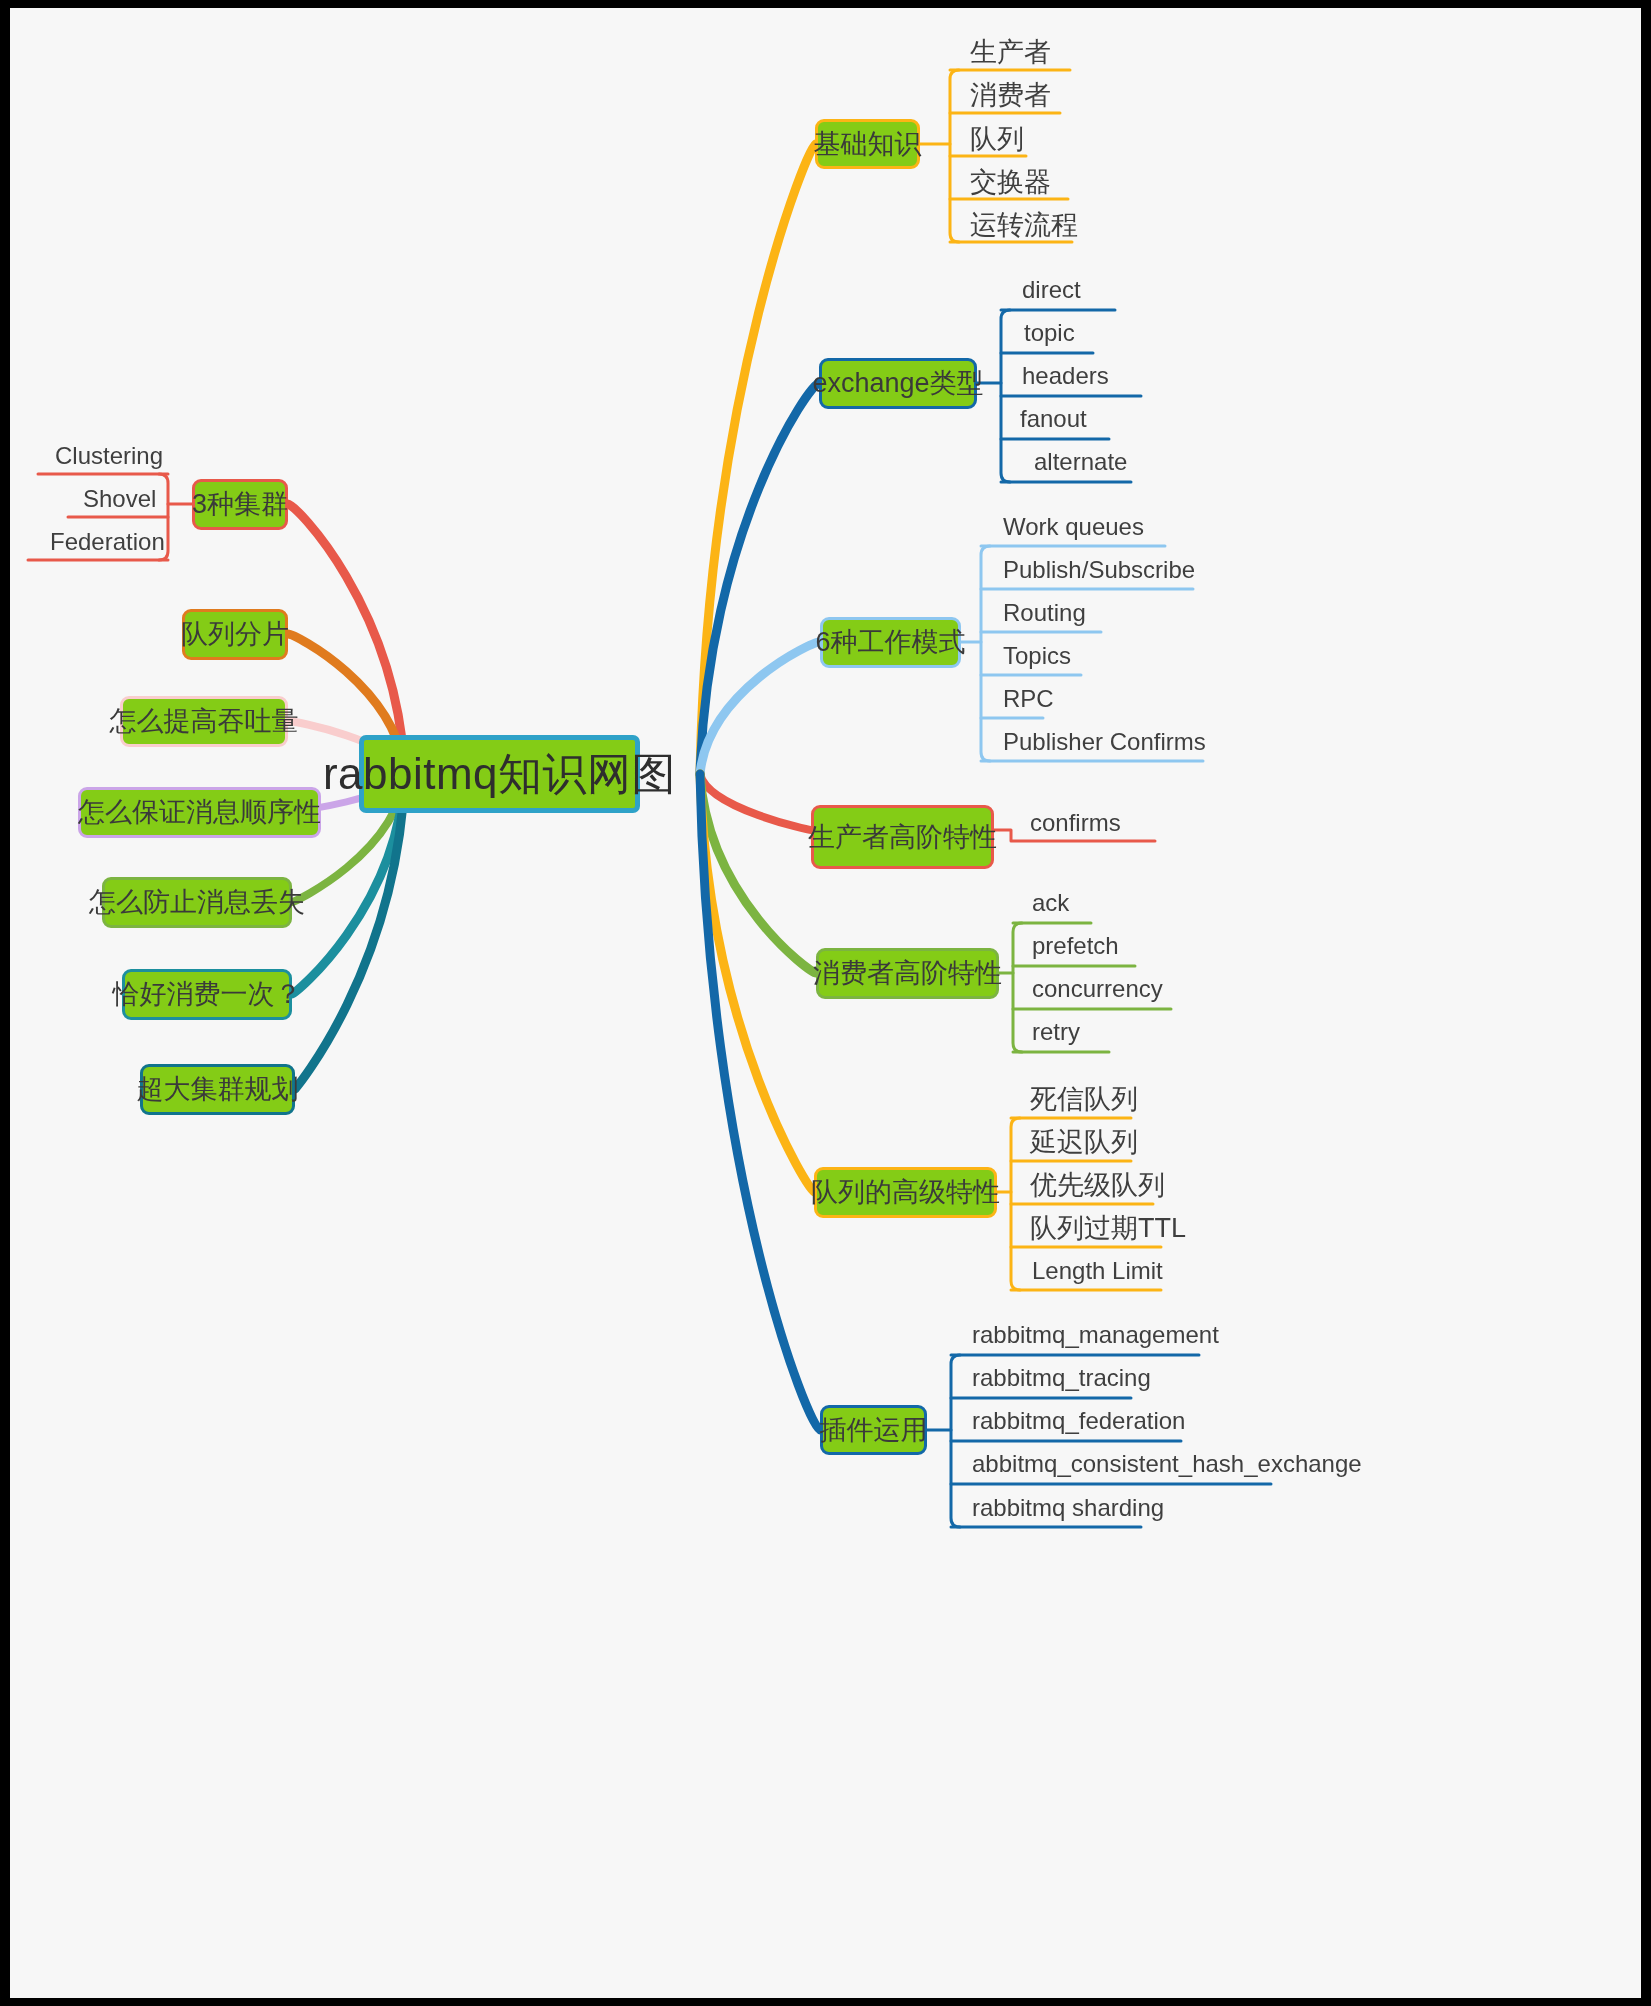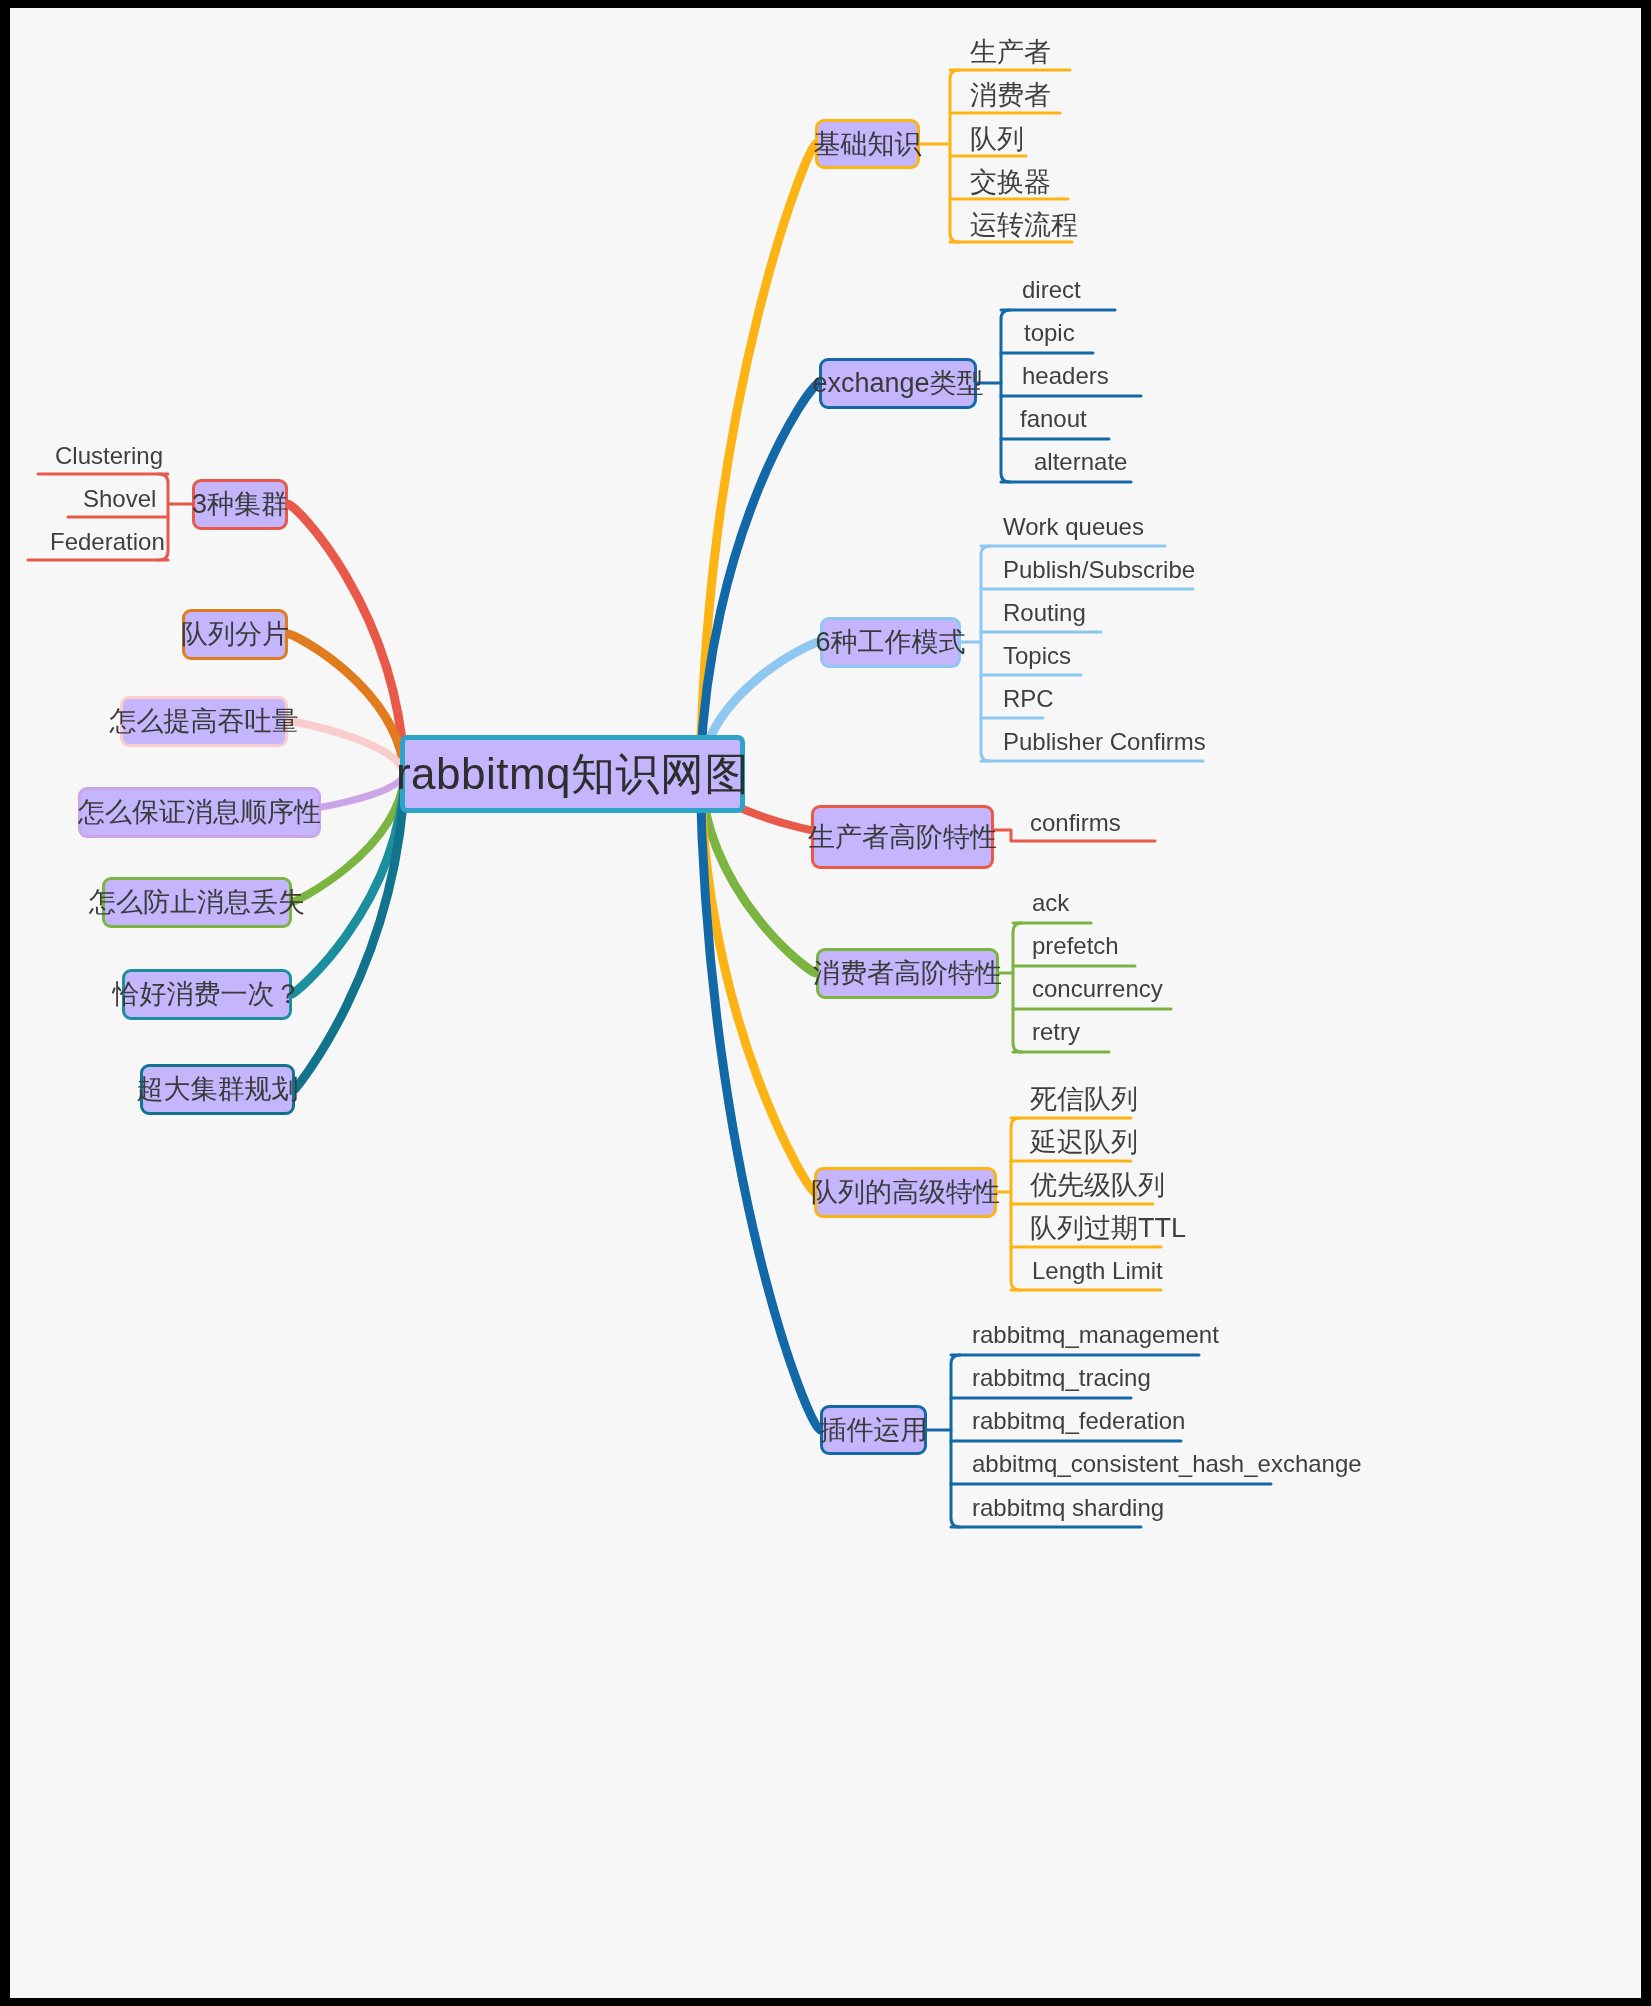--- a/index.html
+++ b/index.html
@@ -28,21 +28,21 @@
     position: absolute;
     left: 0;
     top: 0;
     width: 1631px;
     height: 1990px;
     pointer-events: none;
   }
   .node {
     position: absolute;
     box-sizing: border-box;
-    background: #c4b5fd;
+    background: #84cc16;
     border-style: solid;
     border-width: 3px;
     border-radius: 9px;
     color: #3a3a3a;
     display: flex;
     align-items: center;
     justify-content: center;
     white-space: nowrap;
     line-height: 1;
   }
@@ -129,21 +129,21 @@
         <path d="M 941 1433 L 1171 1433" fill="none" stroke="#1368a8" stroke-width="3" stroke-linecap="round" stroke-linejoin="round"></path>
         <path d="M 941 1476 L 1261 1476" fill="none" stroke="#1368a8" stroke-width="3" stroke-linecap="round" stroke-linejoin="round"></path>
         <path d="M 941 1519 L 1131 1519" fill="none" stroke="#1368a8" stroke-width="3" stroke-linecap="round" stroke-linejoin="round"></path>
         <path d="M 182 496 L 158 496" fill="none" stroke="#e8594a" stroke-width="3" stroke-linecap="round" stroke-linejoin="round"></path>
         <path d="M 149 466 Q 158 466, 158 475 L 158 543 Q 158 552, 149 552" fill="none" stroke="#e8594a" stroke-width="3" stroke-linecap="round" stroke-linejoin="round"></path>
         <path d="M 158 466 L 28 466" fill="none" stroke="#e8594a" stroke-width="3" stroke-linecap="round" stroke-linejoin="round"></path>
         <path d="M 158 509 L 58 509" fill="none" stroke="#e8594a" stroke-width="3" stroke-linecap="round" stroke-linejoin="round"></path>
         <path d="M 158 552 L 18 552" fill="none" stroke="#e8594a" stroke-width="3" stroke-linecap="round" stroke-linejoin="round"></path>
       </svg>
 
-    <div class="node root" style="left:390px; top:727px; width:345px; height:78px; border-color:#2fa2c8;text-align:center;">
+    <div class="node root" style="left:349px; top:727px; width:281px; height:78px; border-color:#2fa2c8;text-align:center;">
       <span>rabbitmq知识网图</span>
     </div>
 
     <div class="node branch" style="left:805px; top:111px; width:105px; height:50px; border-color:#fcb415;">
       <span>基础知识</span>
     </div>
 
     <div class="node branch" style="left:809px; top:350px; width:158px; height:51px; border-color:#1368a8;">
       <span>exchange类型</span>
     </div>

